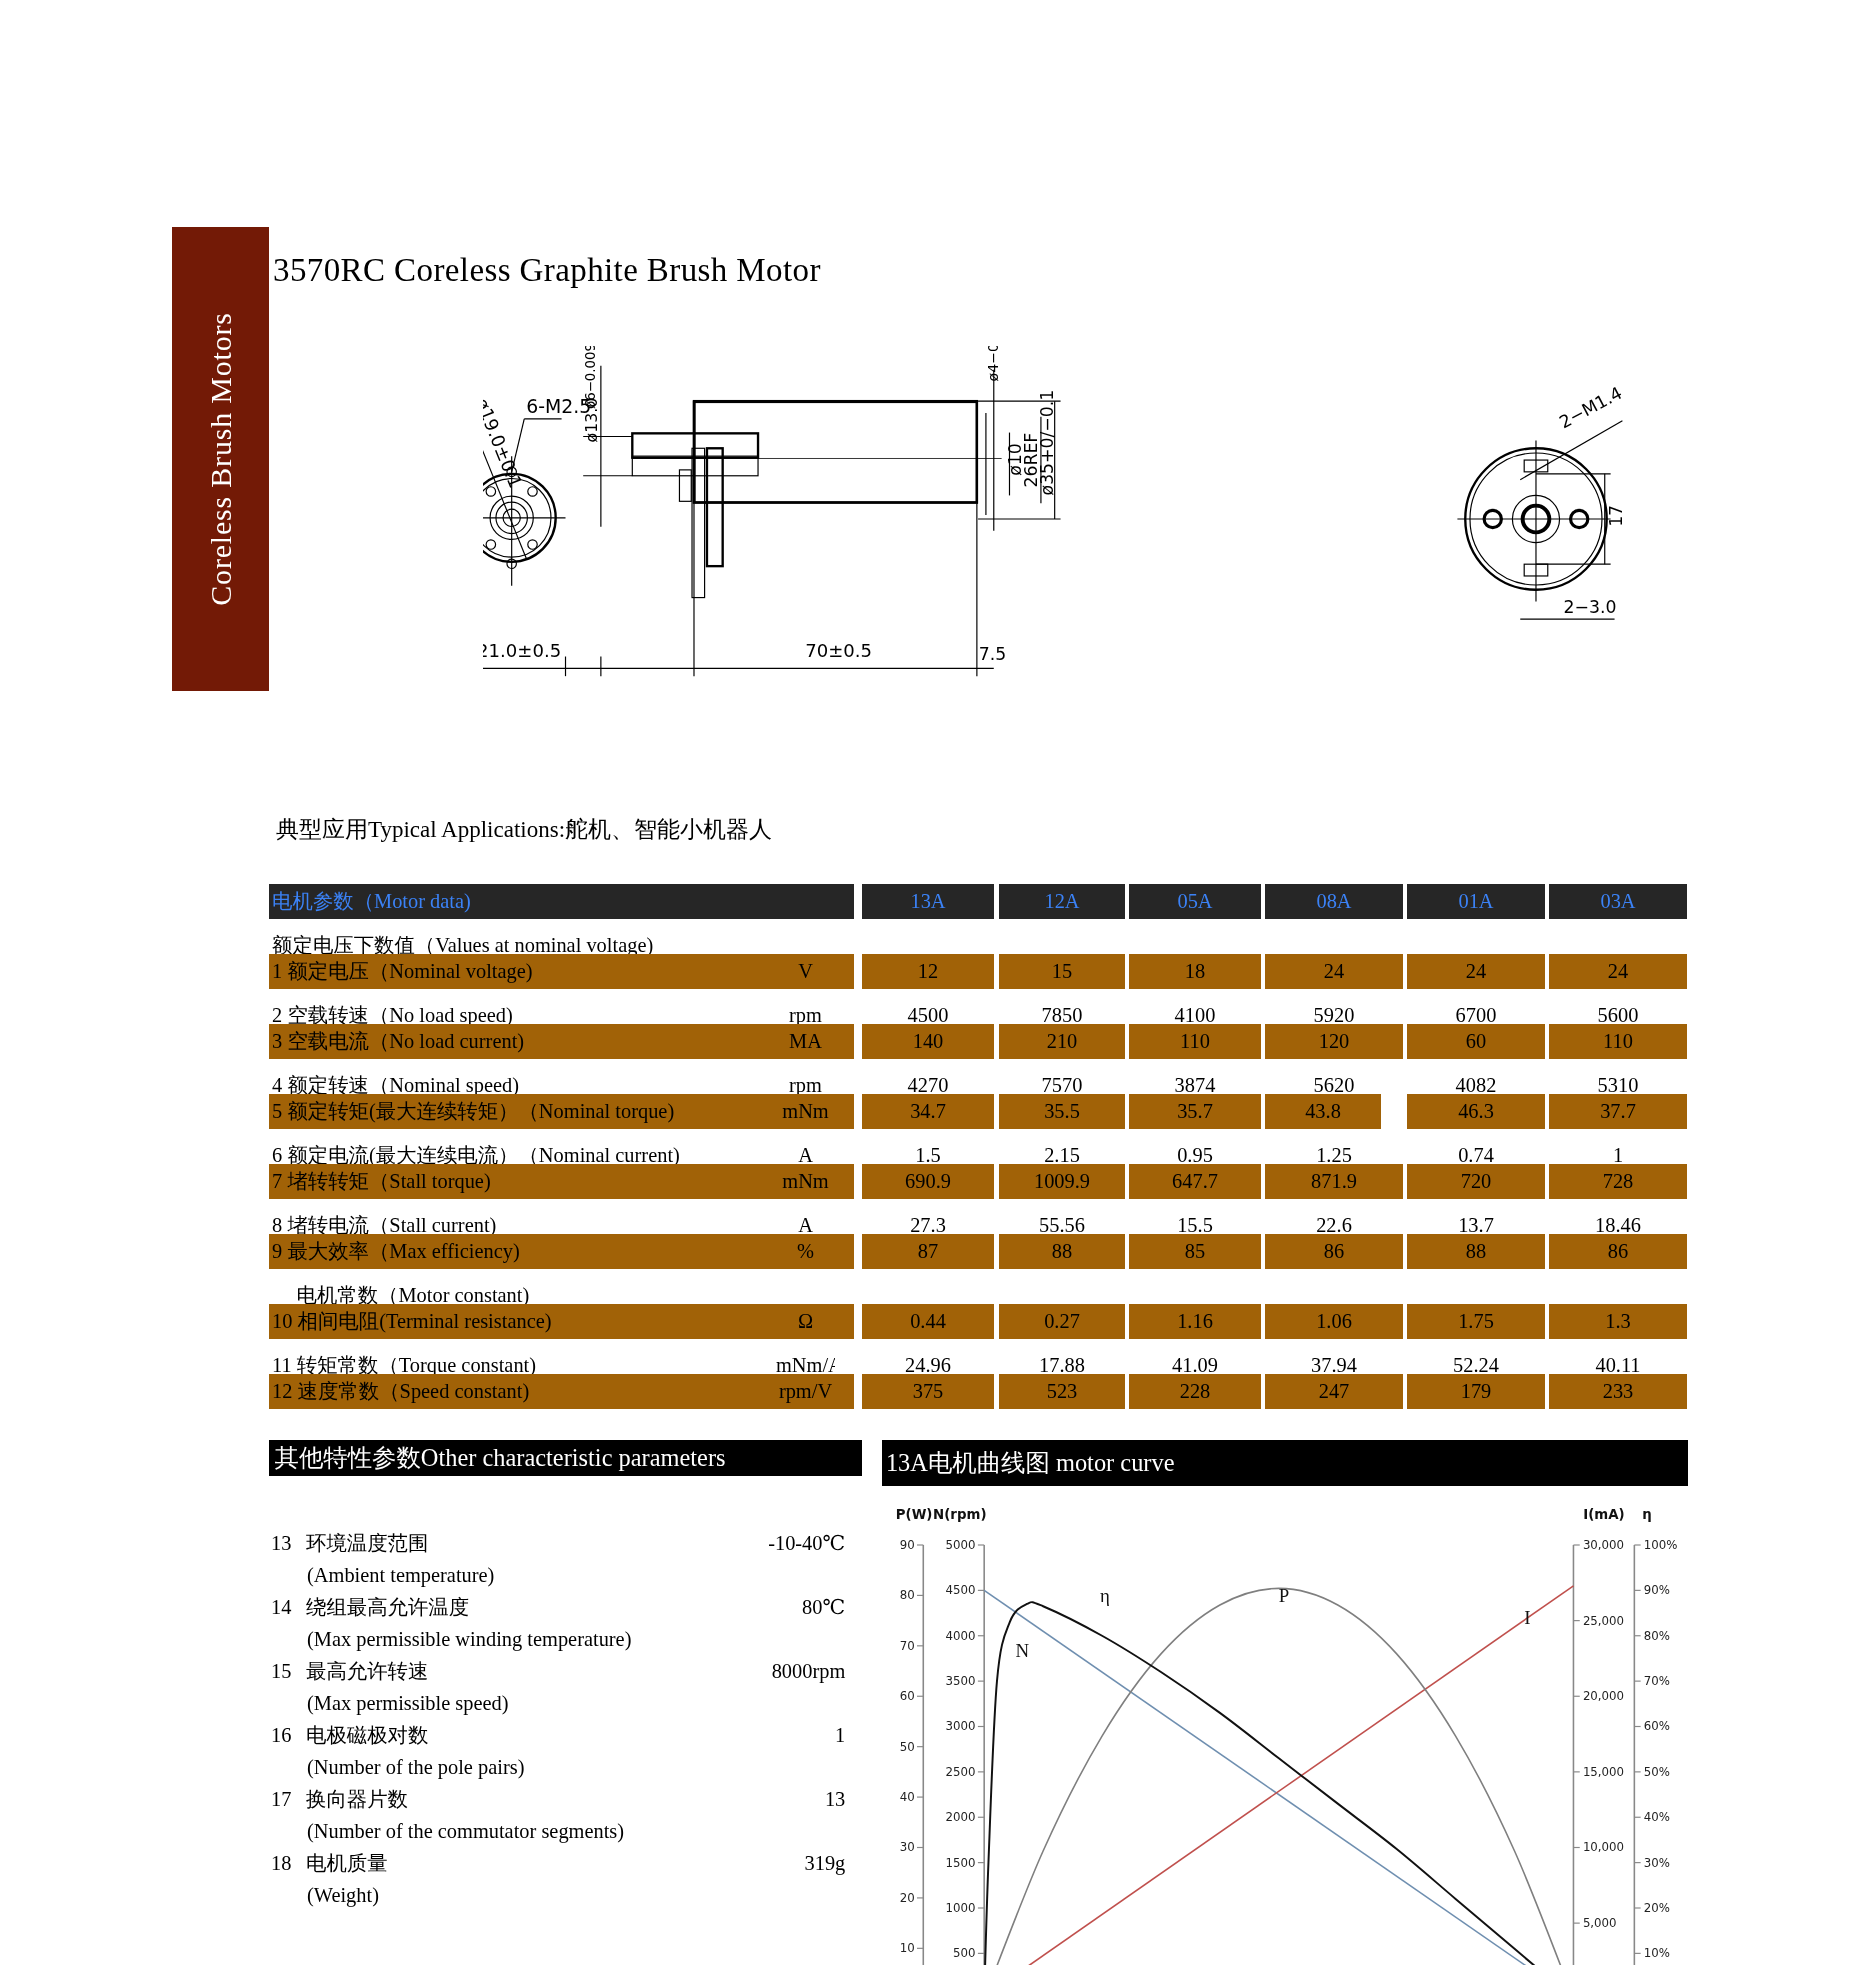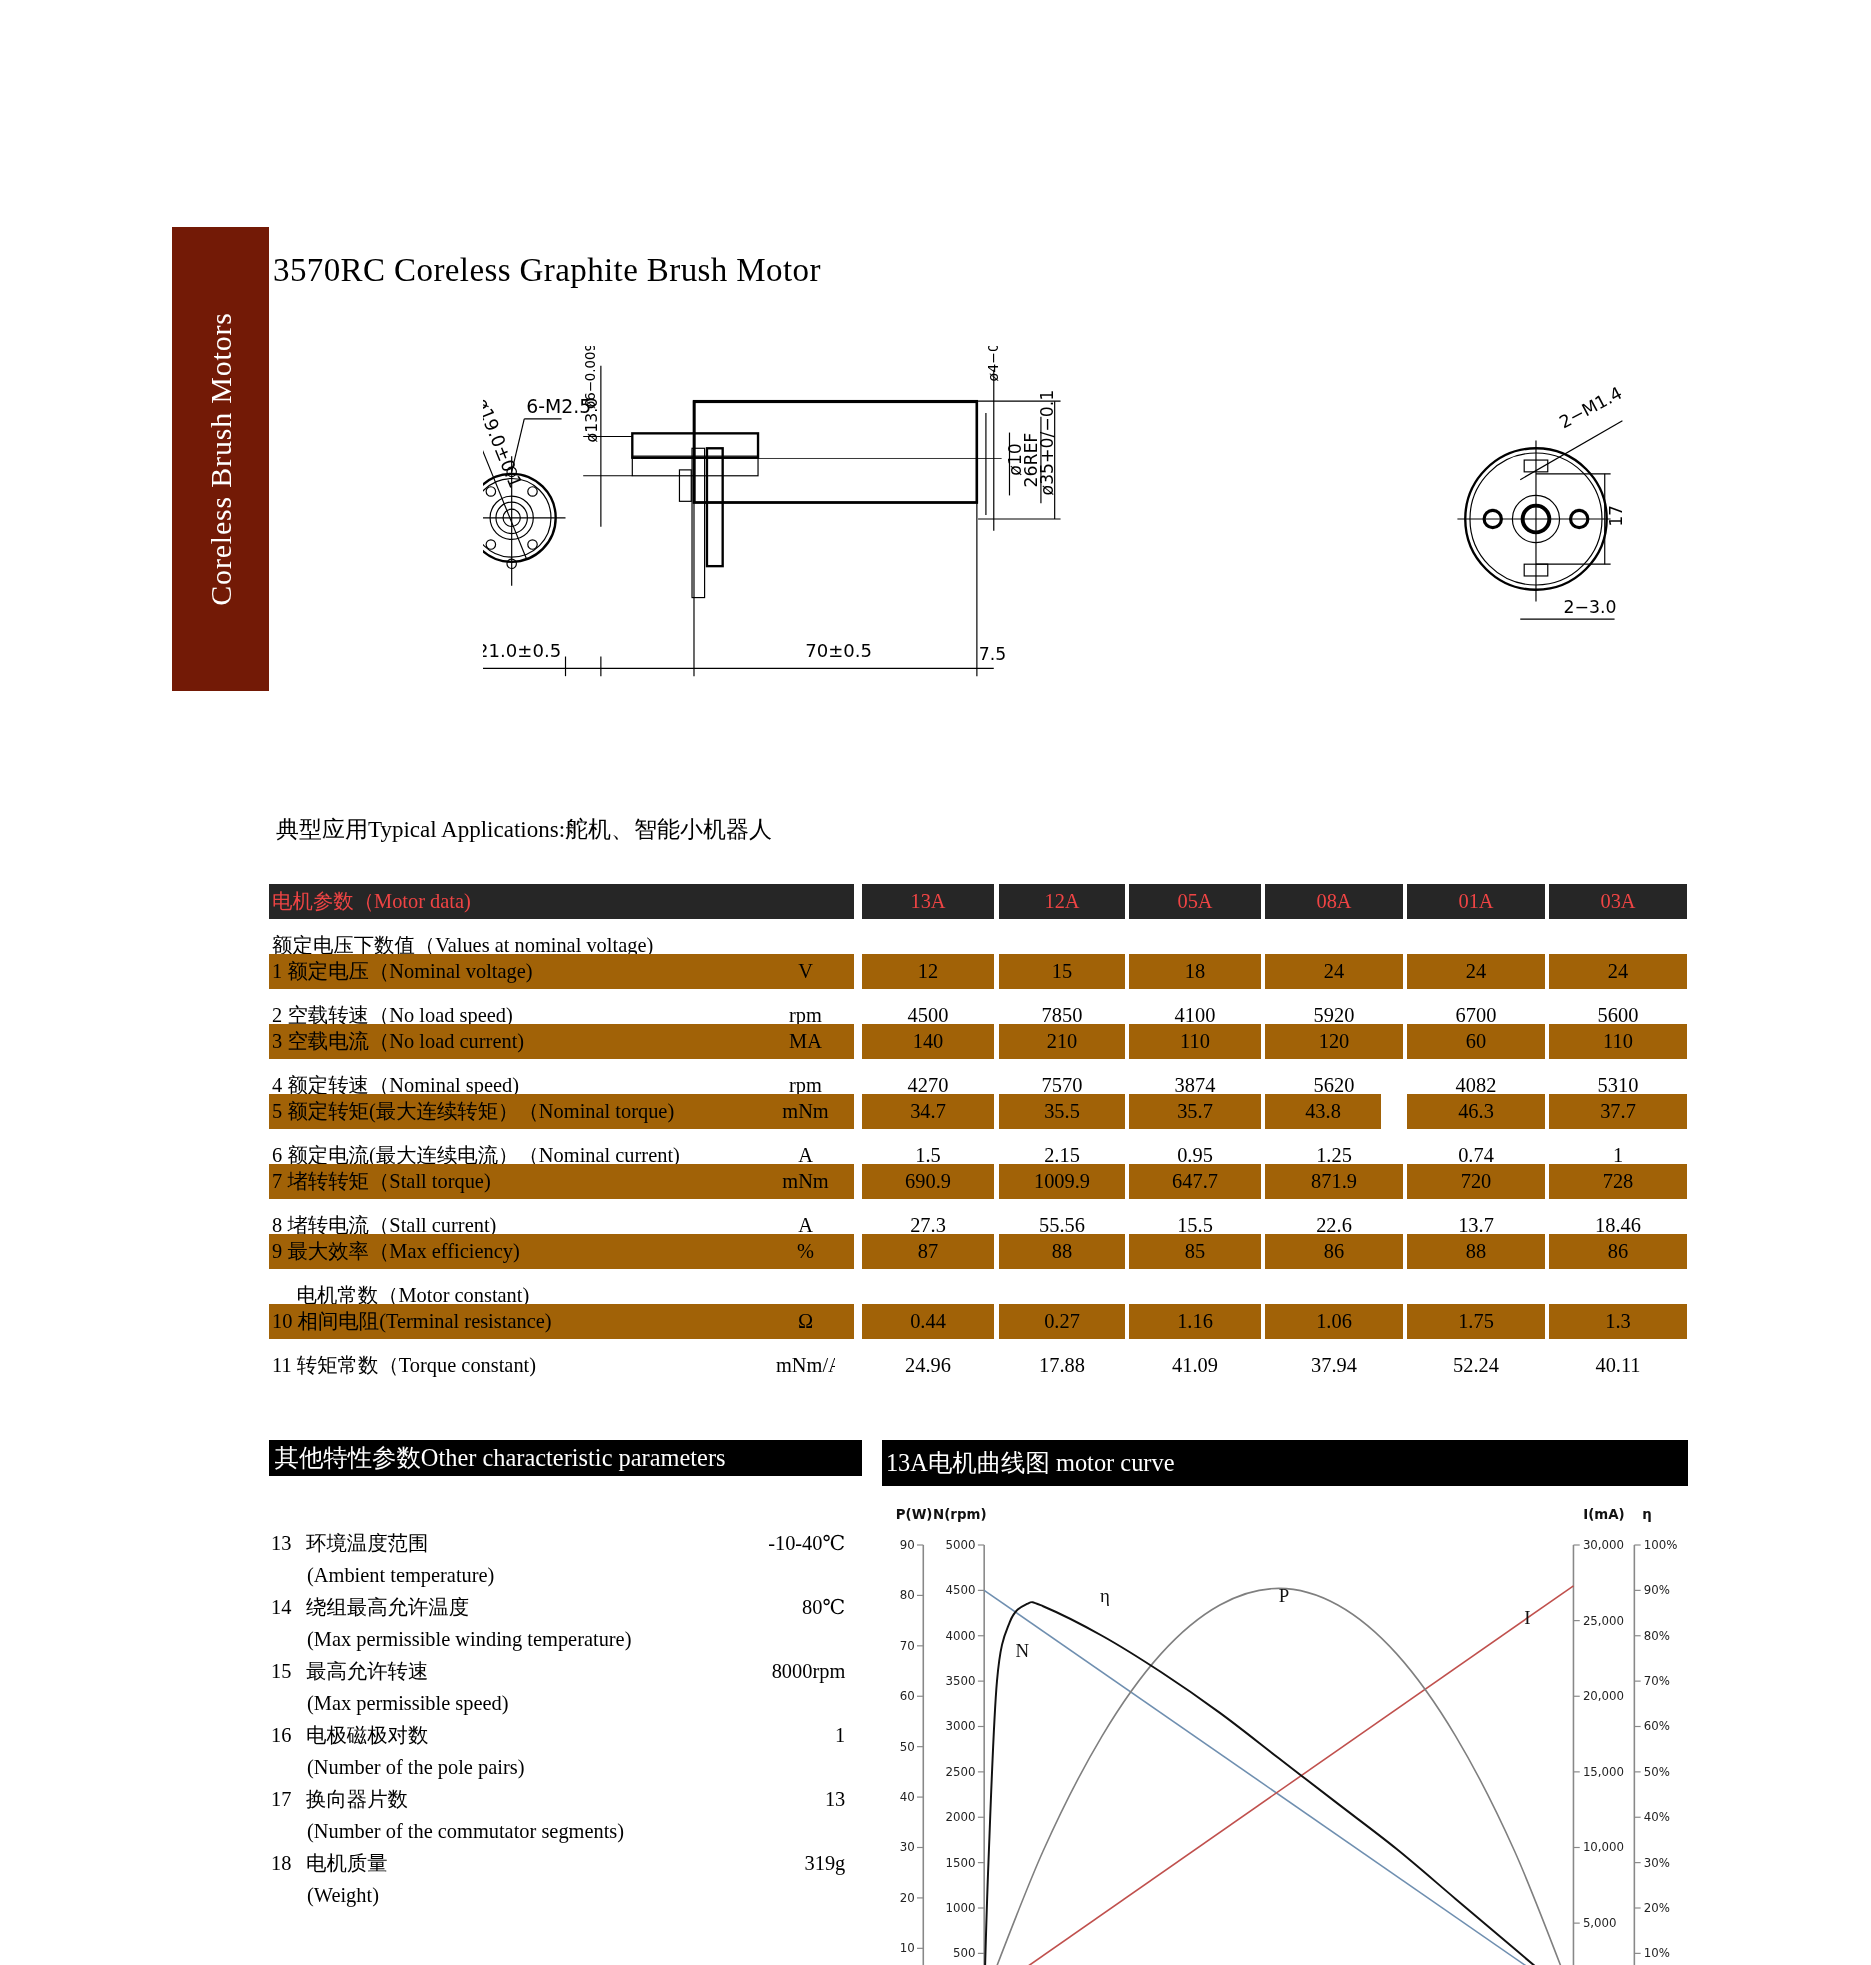--- a/index.html
+++ b/index.html
@@ -19,21 +19,21 @@
 
   #apps{left:276px;top:814px;font-size:23px;white-space:nowrap;}
 
   
   #motor-table{left:269px;top:884px;width:1421px;}
   .trow{position:relative;height:35px;}
   .tcell{position:absolute;top:0;height:35px;line-height:35px;font-size:20.4px;white-space:nowrap;overflow:hidden;}
   .tlabel{left:0;width:585px;padding-left:3.1px;box-sizing:border-box;}
   .tunit{left:507px;width:59px;text-align:center;}
   .tval{text-align:center;}
-  .hdr .tcell{background:#262626;color:#ef4444;}
+  .hdr .tcell{background:#262626;color:#3b82f6;}
   .gray .tcell{background:#a16207;}
   .gray .tunit{background:transparent;}
   .white .tcell{background:transparent;margin-top:9px;}
   .indent .tlabel{padding-left:27.5px;}
 
   
   #other-hdr{left:269px;top:1440px;width:593px;height:36px;background:#000;color:#fff;
        font-size:24.4px;line-height:36px;padding-left:5.5px;box-sizing:border-box;white-space:nowrap;}
   #other-list{left:271px;top:1527px;width:590px;}
   .oitem{position:relative;height:32px;font-size:20.4px;line-height:32px;white-space:nowrap;}
@@ -267,20 +267,30 @@
   </div>
   <div class="trow white">
     <div class="tcell tlabel">11 转矩常数（Torque constant)</div>
     <div class="tcell tunit">mNm/A</div>
     <div class="tcell tval" style="left:593px;width:132px">24.96</div>
     <div class="tcell tval" style="left:730px;width:126px">17.88</div>
     <div class="tcell tval" style="left:860px;width:132px">41.09</div>
     <div class="tcell tval" style="left:996px;width:138px">37.94</div>
     <div class="tcell tval" style="left:1138px;width:138px">52.24</div>
     <div class="tcell tval" style="left:1280px;width:138px">40.11</div>
+  </div>
+  <div class="trow gray">
+    <div class="tcell tlabel">12 速度常数（Speed constant)</div>
+    <div class="tcell tunit">rpm/V</div>
+    <div class="tcell tval" style="left:593px;width:132px">375</div>
+    <div class="tcell tval" style="left:730px;width:126px">523</div>
+    <div class="tcell tval" style="left:860px;width:132px">228</div>
+    <div class="tcell tval" style="left:996px;width:138px">247</div>
+    <div class="tcell tval" style="left:1138px;width:138px">179</div>
+    <div class="tcell tval" style="left:1280px;width:138px">233</div>
   </div>
 </div>
 
 <div id="other-hdr" class="abs">其他特性参数Other characteristic parameters</div>
 <div id="other-list" class="abs">
   <div class="oitem">
     <span class="num">13</span>
     <span class="zh">环境温度范围</span>
     <span class="val">-10-40℃</span>
   </div>

